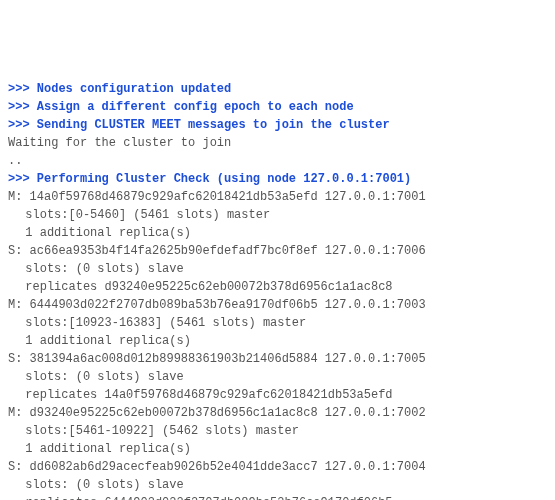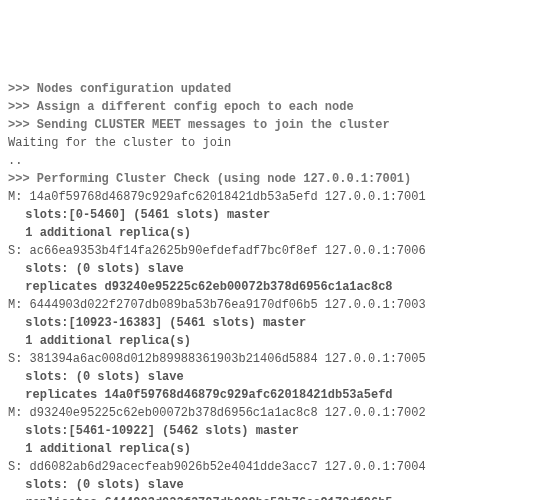--- a/index.html
+++ b/index.html
@@ -5,23 +5,23 @@
     body {
       margin: 0;
       padding: 8px;
       font-family: "Courier New", Courier, monospace;
       font-size: 12px;
       line-height: 1.5;
       color: #555;
       background: #fff;
       white-space: pre;
     }
-    .bold { font-weight: bold; color: #737373; }
+    .bold { font-weight: bold; color: #1d4ed8; }
     .line { display: block; }
-    .indent1 { margin-left: 2.4ch; font-weight: bold; }
+    .indent1 { margin-left: 2.4ch; }
   </style>
 </head>
 <body>
 
 
 
 <div id="terminal-output"><span class="line bold">&gt;&gt;&gt; Nodes configuration updated</span><span class="line bold">&gt;&gt;&gt; Assign a different config epoch to each node</span><span class="line bold">&gt;&gt;&gt; Sending CLUSTER MEET messages to join the cluster</span><span class="line">Waiting for the cluster to join</span><span class="line">..</span><span class="line bold">&gt;&gt;&gt; Performing Cluster Check (using node 127.0.0.1:7001)</span><span class="line">M: 14a0f59768d46879c929afc62018421db53a5efd 127.0.0.1:7001</span><span class="line indent1">slots:[0-5460] (5461 slots) master</span><span class="line indent1">1 additional replica(s)</span><span class="line">S: ac66ea9353b4f14fa2625b90efdefadf7bc0f8ef 127.0.0.1:7006</span><span class="line indent1">slots: (0 slots) slave</span><span class="line indent1">replicates d93240e95225c62eb00072b378d6956c1a1ac8c8</span><span class="line">M: 6444903d022f2707db089ba53b76ea9170df06b5 127.0.0.1:7003</span><span class="line indent1">slots:[10923-16383] (5461 slots) master</span><span class="line indent1">1 additional replica(s)</span><span class="line">S: 381394a6ac008d012b89988361903b21406d5884 127.0.0.1:7005</span><span class="line indent1">slots: (0 slots) slave</span><span class="line indent1">replicates 14a0f59768d46879c929afc62018421db53a5efd</span><span class="line">M: d93240e95225c62eb00072b378d6956c1a1ac8c8 127.0.0.1:7002</span><span class="line indent1">slots:[5461-10922] (5462 slots) master</span><span class="line indent1">1 additional replica(s)</span><span class="line">S: dd6082ab6d29acecfeab9026b52e4041dde3acc7 127.0.0.1:7004</span><span class="line indent1">slots: (0 slots) slave</span><span class="line indent1">replicates 6444903d022f2707db089ba53b76ea9170df06b5</span></div>
 
 
 

